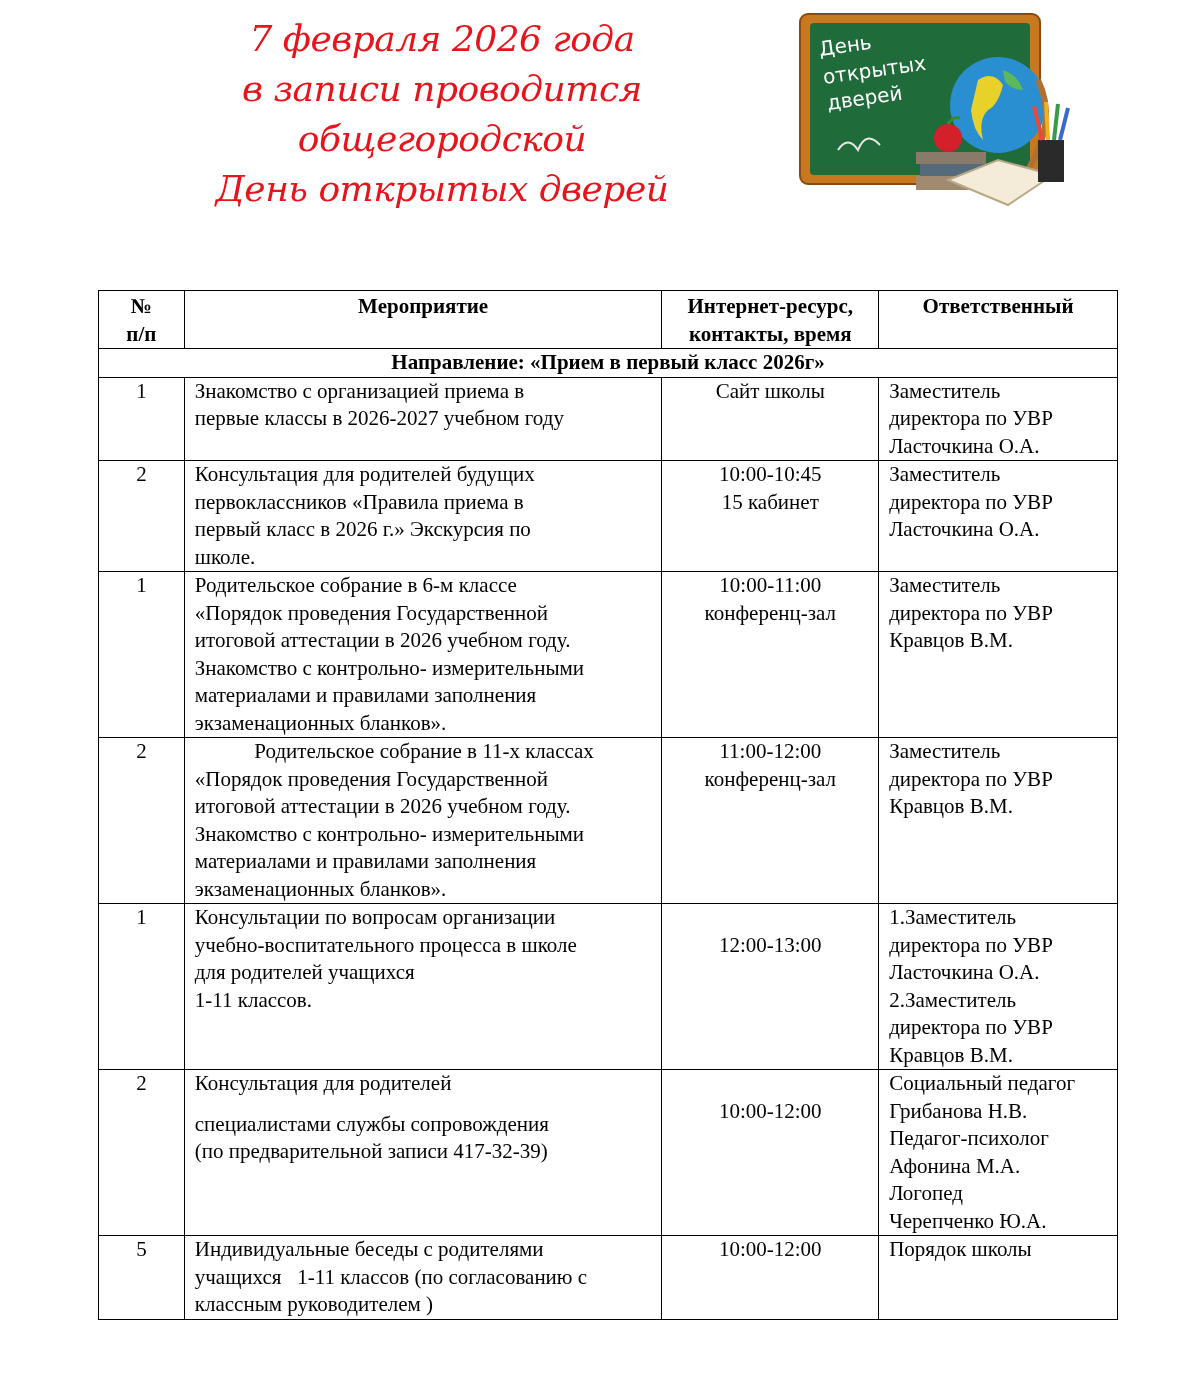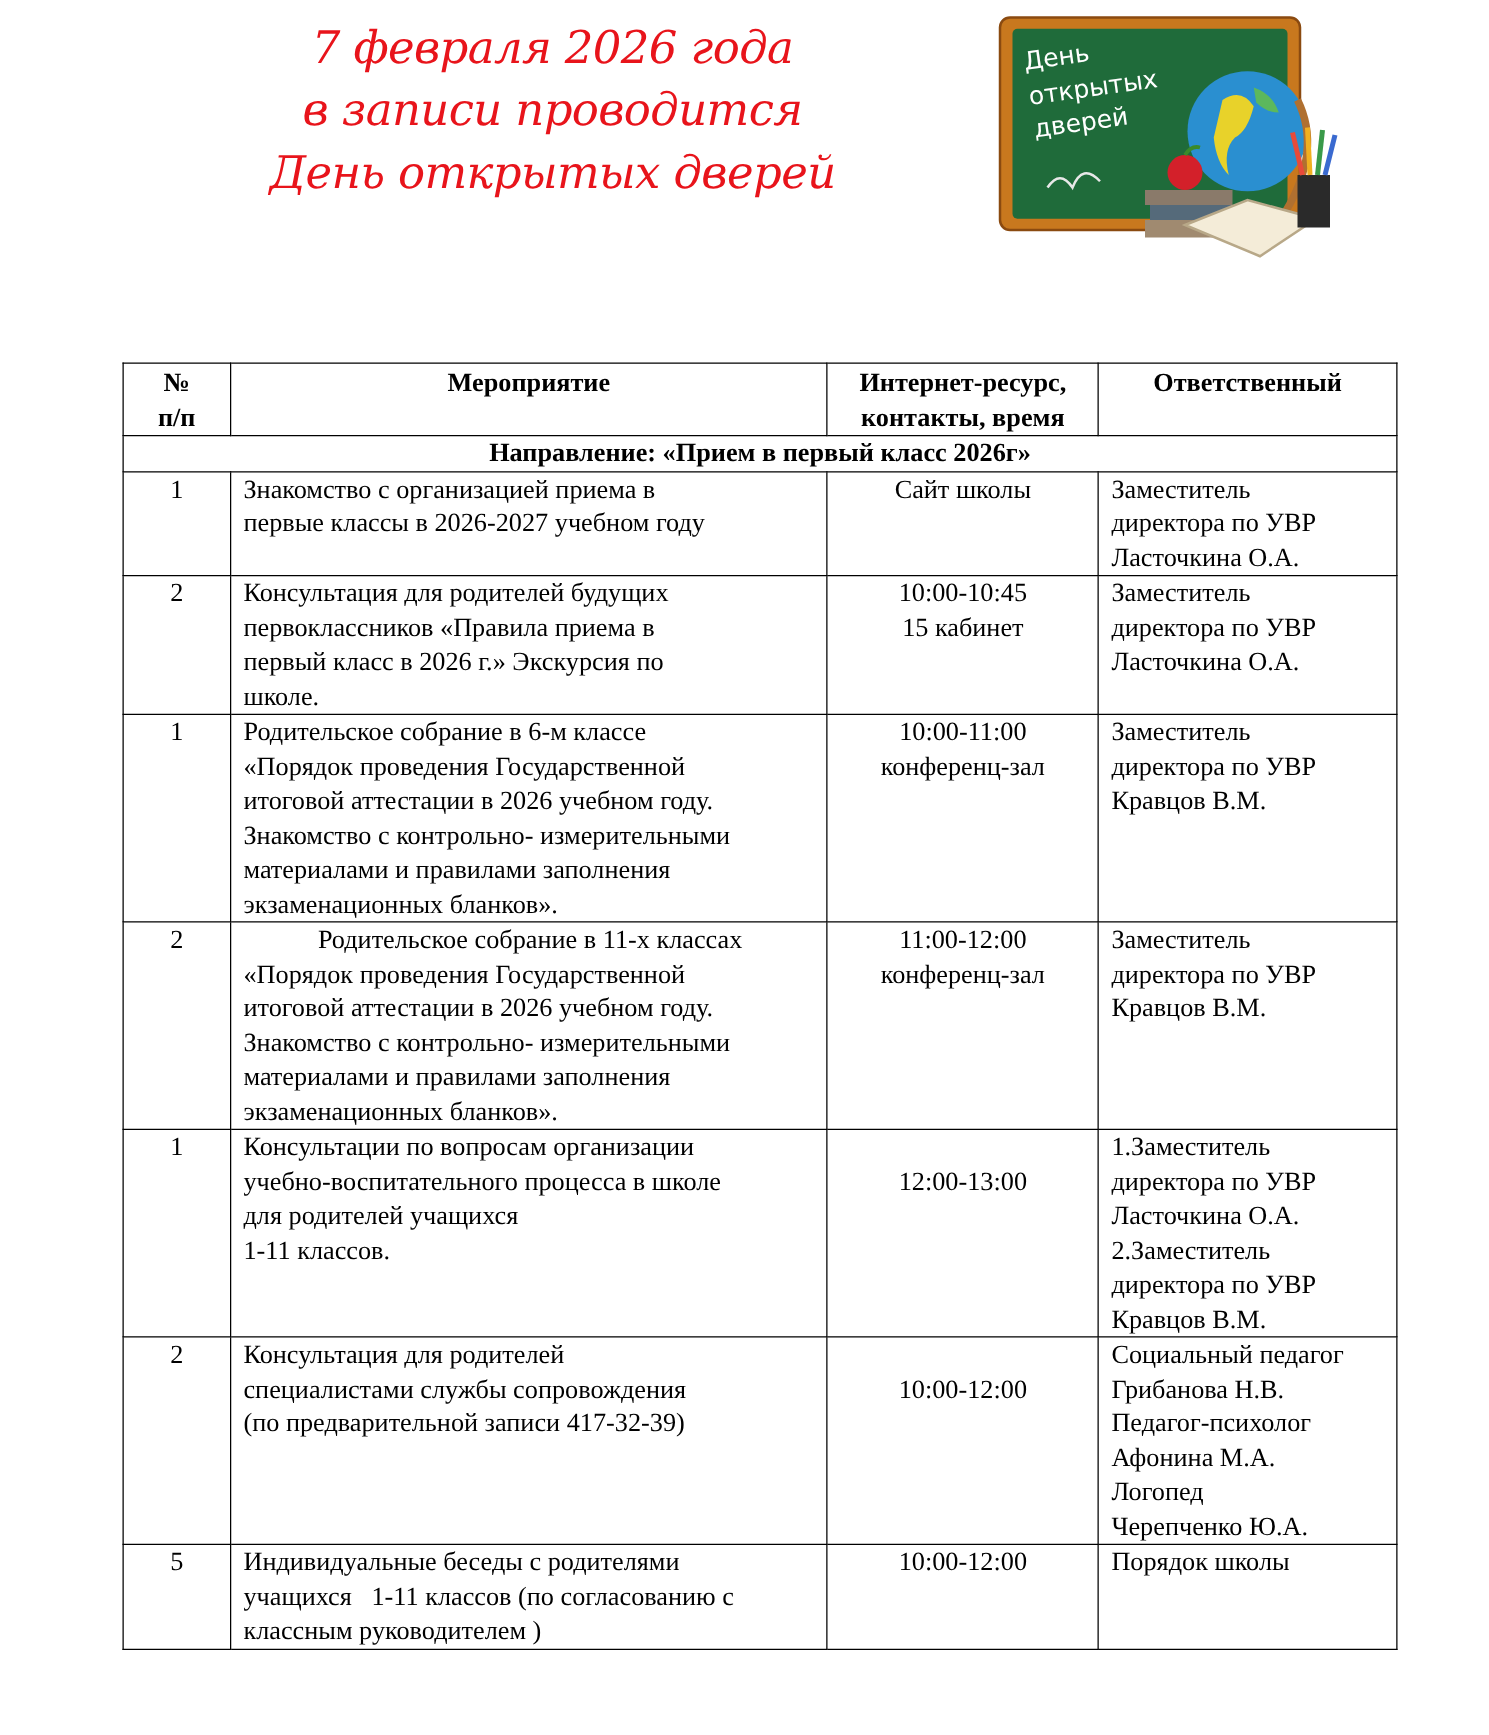--- a/index.html
+++ b/index.html
@@ -25,20 +25,21 @@
     tr.section td { text-align: center; font-weight: bold; }
     .ln { display: block; }
     .pre { white-space: pre; }
   </style>
 </head>
 <body>
 
 <div class="title-block">
   <span class="title-line">7 февраля 2026 года</span>
   <span class="title-line">в записи проводится</span>
+  <span class="title-line">общегородской</span>
   <span class="title-line">День открытых дверей</span>
 </div>
 
 <svg class="emblem" viewBox="0 0 290 212">
   <rect x="2" y="4" width="240" height="170" rx="8" fill="#c8781e" stroke="#8a4a10" stroke-width="2"></rect>
   <rect x="12" y="13" width="220" height="152" rx="4" fill="#1f6b3a"></rect>
   <text x="22" y="46" fill="#ffffff" font-family="DejaVu Sans, sans-serif" font-size="20" transform="rotate(-8 22 46)">День</text>
   <text x="26" y="74" fill="#ffffff" font-family="DejaVu Sans, sans-serif" font-size="20" transform="rotate(-8 26 74)">открытых</text>
   <text x="30" y="100" fill="#ffffff" font-family="DejaVu Sans, sans-serif" font-size="20" transform="rotate(-8 30 100)">дверей</text>
   <path d="M40 140 q10 -15 20 0 q8 -20 22 -5" stroke="#e8e8e8" stroke-width="2" fill="none"></path>
@@ -175,21 +176,21 @@
           <span class="ln pre" style="min-height: 27.5px;">Ласточкина О.А.</span>
           <span class="ln pre" style="min-height: 27.5px;">2.Заместитель</span>
           <span class="ln pre" style="min-height: 27.5px;">директора по УВР</span>
           <span class="ln pre" style="min-height: 27.5px;">Кравцов В.М.</span>
         </td>
       </tr>
       <tr>
         <td class="num">2</td>
         <td class="event">
           <span class="ln pre" style="min-height: 27.5px;">Консультация для родителей</span>
-          <span class="ln pre" style="min-height: 27.5px;">специалистами службы сопровождения</span>
+          <span class="ln pre" style="min-height: 27.5px; margin-top: 13px;">специалистами службы сопровождения</span>
           <span class="ln pre" style="min-height: 27.5px;">(по предварительной записи 417-32-39)</span>
         </td>
         <td class="res">
           <span class="ln pre" style="min-height: 27.5px;"></span>
           <span class="ln pre" style="min-height: 27.5px;">10:00-12:00</span>
         </td>
         <td class="resp">
           <span class="ln pre" style="min-height: 27.5px;">Социальный педагог</span>
           <span class="ln pre" style="min-height: 27.5px;">Грибанова Н.В.</span>
           <span class="ln pre" style="min-height: 27.5px;">Педагог-психолог</span>

